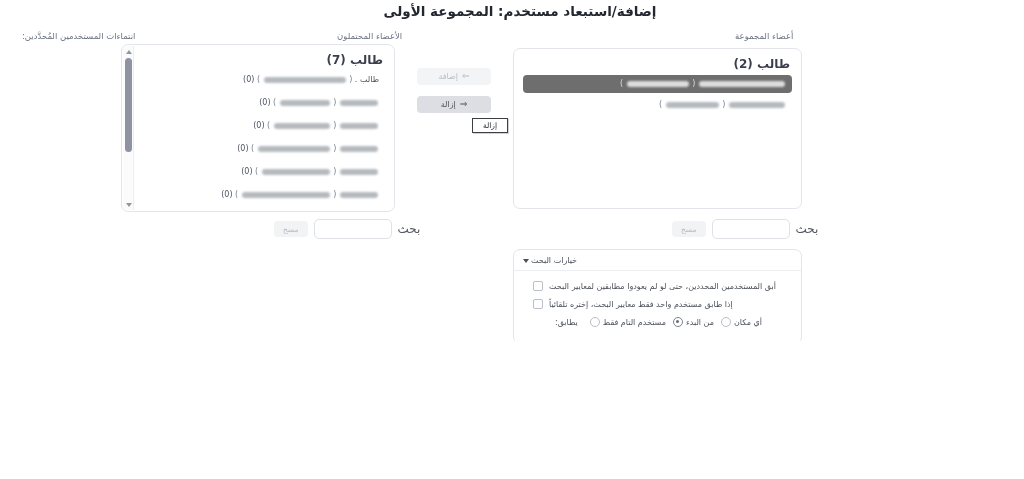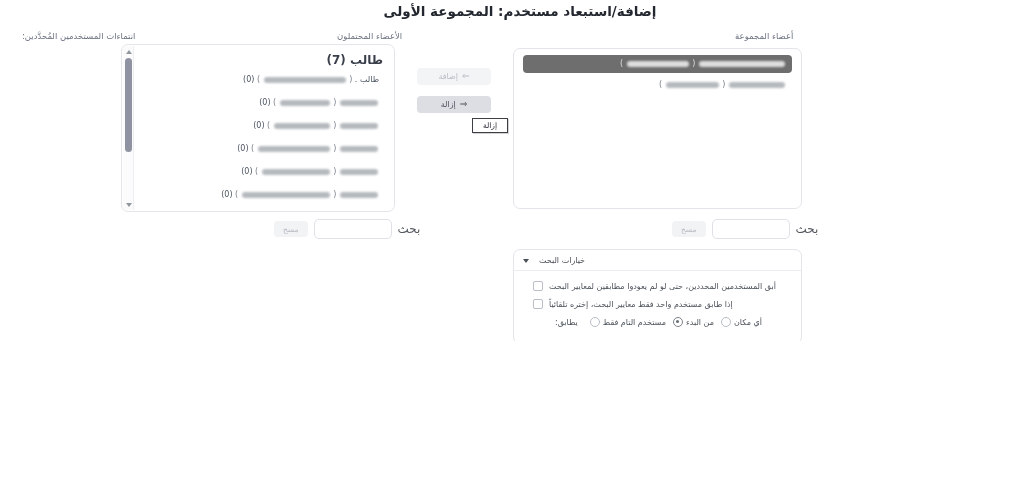--- a/index.html
+++ b/index.html
@@ -269,21 +269,21 @@
     overflow: hidden;
   }
   .options-head {
     height: 20px;
     border-bottom: 1px solid #ebedf0;
     display: flex;
     align-items: center;
     justify-content: flex-start;
     flex-direction: row-reverse;
     padding: 0 9px;
-    gap: 10px;
+    gap: 2px;
     font-size: 8px;
     color: #4a4f58;
     direction: rtl;
   }
   .caret {
     width: 0; height: 0;
     border-left: 3px solid transparent;
     border-right: 3px solid transparent;
     border-top: 4px solid #4a4f58;
     margin-top: 1px;
@@ -361,20 +361,21 @@
 <div id="page">
 
   <div class="page-title">إضافة/استبعاد مستخدم: المجموعة الأولى</div>
 
   <div class="col-label label-group-members">أعضاء المجموعة</div>
   <div class="col-label label-potential">الأعضاء المحتملون</div>
   <div class="col-label label-affiliations">انتماءات المستخدمين المُحدَّدين:</div>
 
   <div class="listbox right">
     <div class="list-inner">
+      <div class="group-head">طالب (2)</div>
       <div id="group-rows">
           <div class="list-row selected"><span class="redact" style="width: 86px; height: 6px;"></span><span class="paren"> ( </span><span class="redact" style="width: 62px; height: 6px;"></span><span class="paren"> )</span></div>
           <div class="list-row"><span class="redact" style="width: 56px; height: 6px;"></span><span class="paren"> ( </span><span class="redact" style="width: 53px; height: 6px;"></span><span class="paren"> )</span></div>
         </div>
     </div>
   </div>
 
   <div class="listbox left">
     <div class="scrollbar">
       <div class="sb-arrow up">

